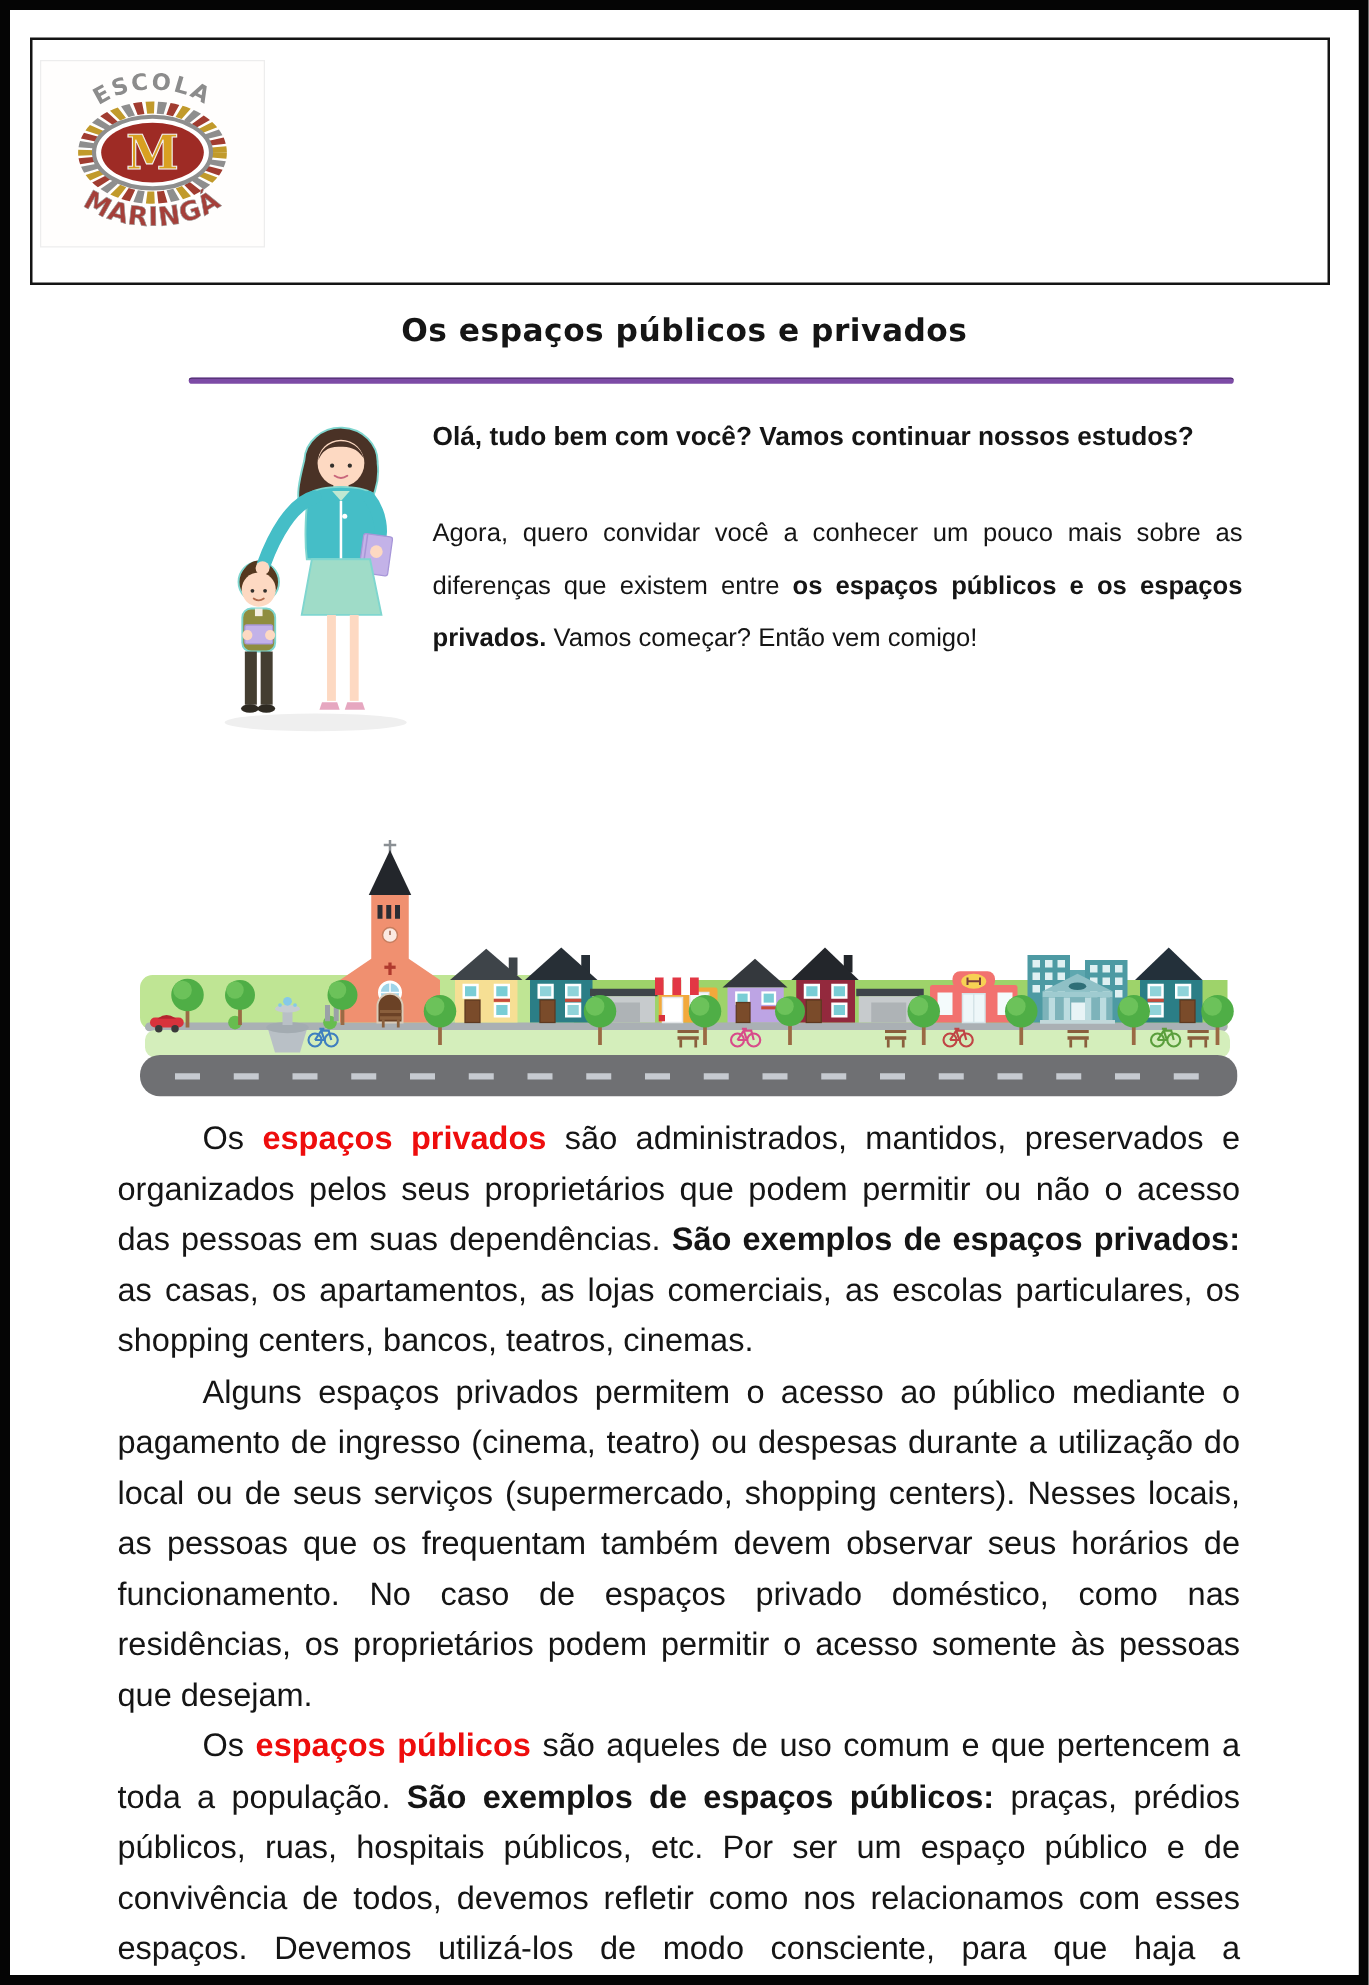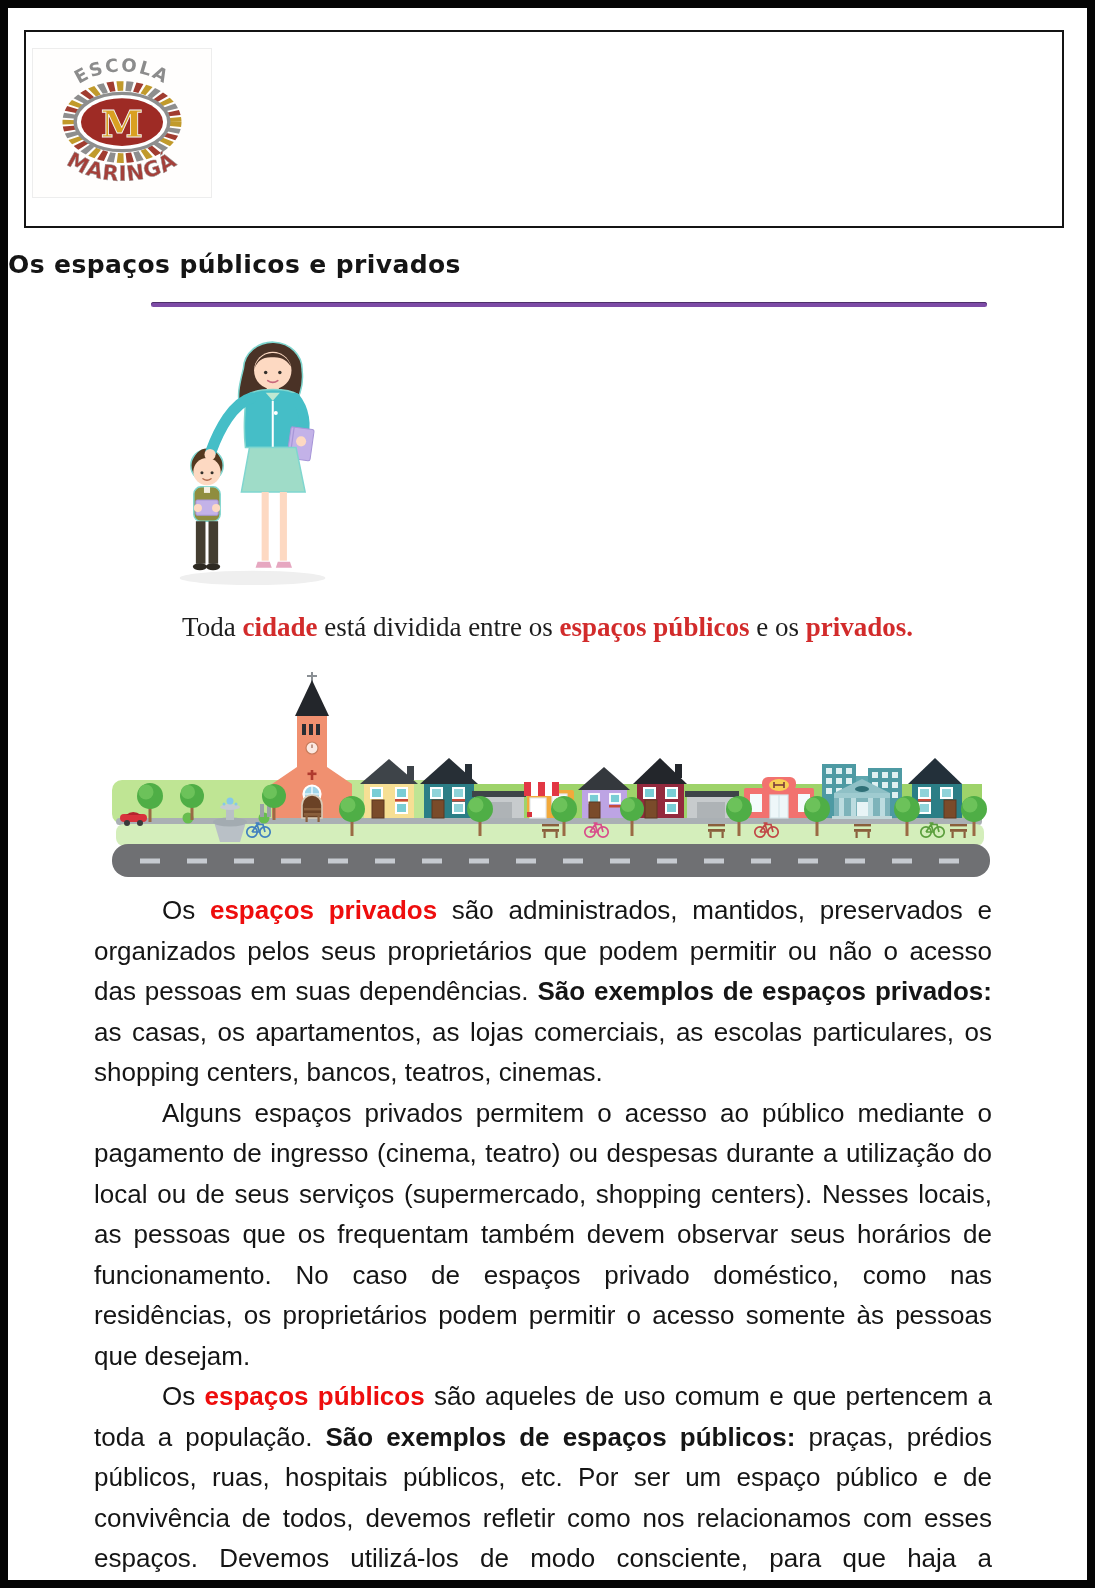--- a/index.html
+++ b/index.html
@@ -11,21 +11,21 @@
   .header-box{
     position:absolute;left:16px;top:22px;width:1040px;height:198px;
     border:2px solid #141414;box-sizing:border-box;background:#fff;
   }
   .logo-box{
     position:absolute;left:6px;top:16px;width:178px;height:148px;
     border:1px solid #ededed;display:flex;align-items:center;justify-content:center;
     background:#fffefd;
   }
   .page-title{
-    position:absolute;top:242px;left:0;width:100%;text-align:left;
+    position:absolute;top:242px;left:0;width:100%;text-align:center;
     font-family:"DejaVu Sans",sans-serif;font-weight:bold;font-size:25px;letter-spacing:.4px;
   }
   .title-rule{
     position:absolute;top:294px;left:143px;width:836px;height:5px;
     background:var(--rule-purple,#7d4ba6);border-radius:3px;
     box-shadow:0 1px 0 #4e2f6b inset;
   }
   .intro-illustration{position:absolute;left:158px;top:320px;}
   .intro-text{position:absolute;left:338px;top:330px;width:648px;}
   .greeting{font-weight:bold;font-size:21px;white-space:nowrap;}
@@ -126,23 +126,24 @@
         <polygon points="82,118 128,118 137,162 74,162" fill="#9fdcc8" stroke="#7fd6cf" stroke-width="1.5"></polygon>
         <rect x="94" y="162" width="7" height="68" fill="#fdd9c2"></rect>
         <rect x="112" y="162" width="7" height="68" fill="#fdd9c2"></rect>
         <path d="M90,231 l12,0 2,6 -16,0 z" fill="#e6a7c0"></path>
         <path d="M110,231 l12,0 2,6 -16,0 z" fill="#e6a7c0"></path>
       </g>
     </svg>
   </div>
 
   <div class="intro-text">
+    <div class="greeting">Olá, tudo bem com você? Vamos continuar nossos estudos?</div>
+    <div class="intro-para"><span class="run run-normal">Agora, quero convidar você a conhecer um pouco mais sobre as diferenças que existem entre </span><span class="run run-bold">os espaços públicos e os espaços privados.</span><span class="run run-normal"> Vamos começar? Então vem comigo!</span></div>
   </div>
 
-  <div class="lead"><span class="run run-normal">Toda </span><span class="run run-redserif">cidade</span><span class="run run-normal"> está dividida entre os </span><span class="run run-redserif">espaços públicos</span><span class="run run-normal"> e os </span><span class="run run-redserif">privados.</span></div>
 
   <div class="cityscape">
     <svg width="878" height="210" viewBox="0 0 878 210">
 
       <rect x="6" y="112" width="864" height="38" fill="#9ed36a"></rect>
       <rect x="0" y="108" width="348" height="44" rx="10" fill="#bfe594"></rect>
       <rect x="4" y="146" width="866" height="7" rx="3.5" fill="#aab0b4"></rect>
       <rect x="4" y="152" width="868" height="22" rx="8" fill="#d4eebb"></rect>
 
       <g>

